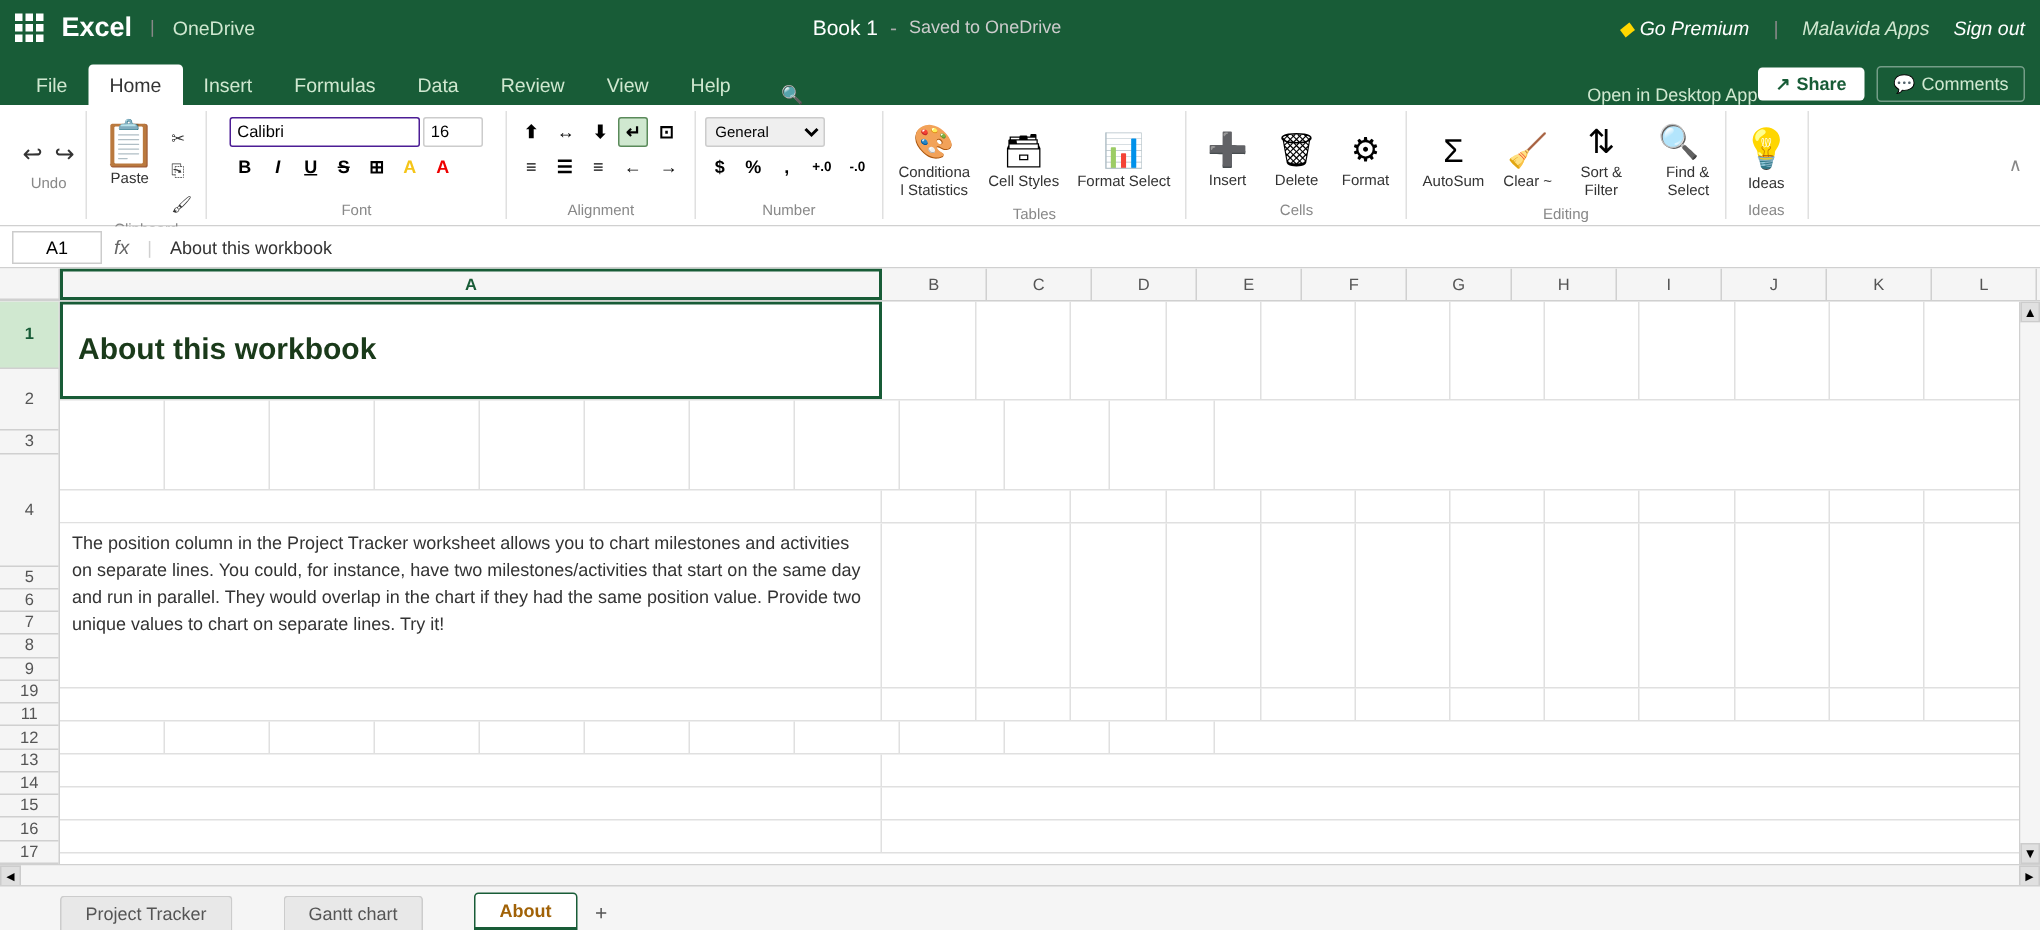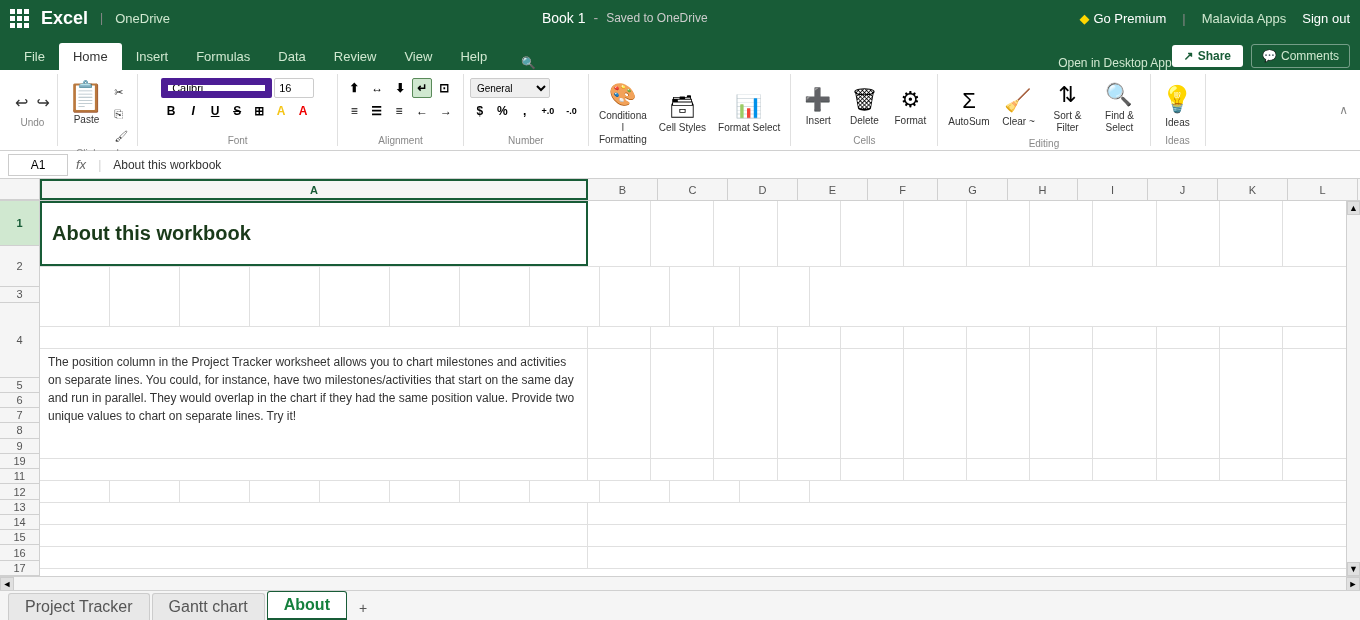--- a/index.html
+++ b/index.html
@@ -10,21 +10,21 @@
       background: #185c37;
       color: #fff;
       height: 36px;
       display: flex;
       align-items: center;
       padding: 0 10px;
       justify-content: space-between;
     }
     .title-bar-left { display: flex; align-items: center; gap: 12px; }
     .title-bar-center { display: flex; align-items: center; gap: 8px; font-size: 14px; font-weight: 400; }
-    .title-bar-right { display: flex; align-items: flex-start; gap: 16px; font-size: 13px; }
+    .title-bar-right { display: flex; align-items: flex-start; gap: 16px; font-size: 13px; font-style: italic; }
     .app-name { font-size: 18px; font-weight: 600; color: #fff; }
     .onedrive-link { font-size: 13px; color: #d0e8d0; cursor: pointer; }
     .title-saved { color: #ccc; font-size: 12px; }
     .go-premium { display: flex; align-items: center; gap: 4px; font-size: 13px; cursor: pointer; color: #fff; }
     .go-premium::before { content: '◆'; color: #ffd700; }
     .grid-icon { display: grid; grid-template-columns: repeat(3,5px); gap: 2px; cursor: pointer; }
     .grid-icon span { width: 5px; height: 5px; background: #fff; display: block; }
 
     
     .ribbon-tabs {
@@ -121,25 +121,25 @@
       align-items: center;
       gap: 2px;
       flex: 1;
       padding-top: 4px;
     }
 
     
     .paste-btn { padding: 4px 6px; }
     .font-row { display: flex; align-items: center; gap: 2px; }
     .font-selector {
-      border: 7px solid #4c1d95;
+      border: 1px solid #4c1d95;
       border-radius: 2px;
       padding: 1px 4px;
       font-size: 11px;
-      width: 111px;
+      width: 127px;
       height: 20px;
     }
     .size-selector {
       border: 1px solid #ccc;
       border-radius: 2px;
       padding: 1px 4px;
       font-size: 11px;
       width: 40px;
       height: 20px;
     }
@@ -222,31 +222,32 @@
       height: 30px;
       background: #f5f5f5;
       border-top: 1px solid #d0d0d0;
       display: flex;
       align-items: flex-end;
       padding: 0 8px;
       gap: 2px;
     }
     .sheet-tab {
       padding: 4px 16px;
-      font-size: 16px;
+      font-size: 12px;
       cursor: pointer;
       border-radius: 3px 3px 0 0;
       border: 1px solid #ccc;
       border-bottom: none;
       background: #e8e8e8;
       color: #555;
+      margin-left: 32px;
     }
     .sheet-tab.active {
       background: #fff;
-      color: #15803d;
+      color: #a16207;
       border-color: #185c37;
       border-bottom: 2px solid #185c37;
       font-weight: 600;
     }
     .add-sheet-btn {
       padding: 4px 10px;
       cursor: pointer;
       font-size: 14px;
       color: #555;
       display: flex; align-items: center;
@@ -508,21 +509,21 @@
           <button class="fmt-btn" style="font-size:9px">-.0</button>
         </div>
       </div>
       <span class="ribbon-group-label">Number</span>
     </div>
 
     <div class="ribbon-group" style="min-width:180px">
       <div class="ribbon-group-content" style="gap:4px">
         <button class="large-btn">
           <span style="font-size:22px">🎨</span>
-          <span class="lbl" style="max-width:48px;word-wrap:break-word;white-space:normal;text-align:center">Conditional Formatting</span>
+          <span class="lbl" style="max-width:48px;word-wrap:break-word;white-space:normal;text-align:center">Conditional Statistics</span>
         </button>
         <button class="large-btn">
           <span style="font-size:22px">🗃</span>
           <span class="lbl">Cell Styles</span>
         </button>
         <button class="large-btn">
           <span style="font-size:22px">📊</span>
           <span class="lbl">Format Select</span>
         </button>
       </div>
@@ -556,21 +557,21 @@
         <button class="large-btn">
           <span style="font-size:22px">🧹</span>
           <span class="lbl">Clear ~</span>
         </button>
         <button class="large-btn">
           <span style="font-size:22px">⇅</span>
           <span class="lbl" style="max-width:40px;white-space:normal;text-align:center">Sort &amp; Filter</span>
         </button>
         <button class="large-btn">
           <span style="font-size:22px">🔍</span>
-          <span class="lbl" style="max-width:40px;white-space:normal;text-align:center">Find &amp; Select</span>
+          <span class="lbl" style="max-width:40px;white-space:normal;text-align:right">Find &amp; Select</span>
         </button>
       </div>
       <span class="ribbon-group-label">Editing</span>
     </div>
 
     <div class="ribbon-group">
       <div class="ribbon-group-content">
         <button class="large-btn">
           <span style="font-size:26px;color:#ffd700">💡</span>
           <span class="lbl">Ideas</span>

